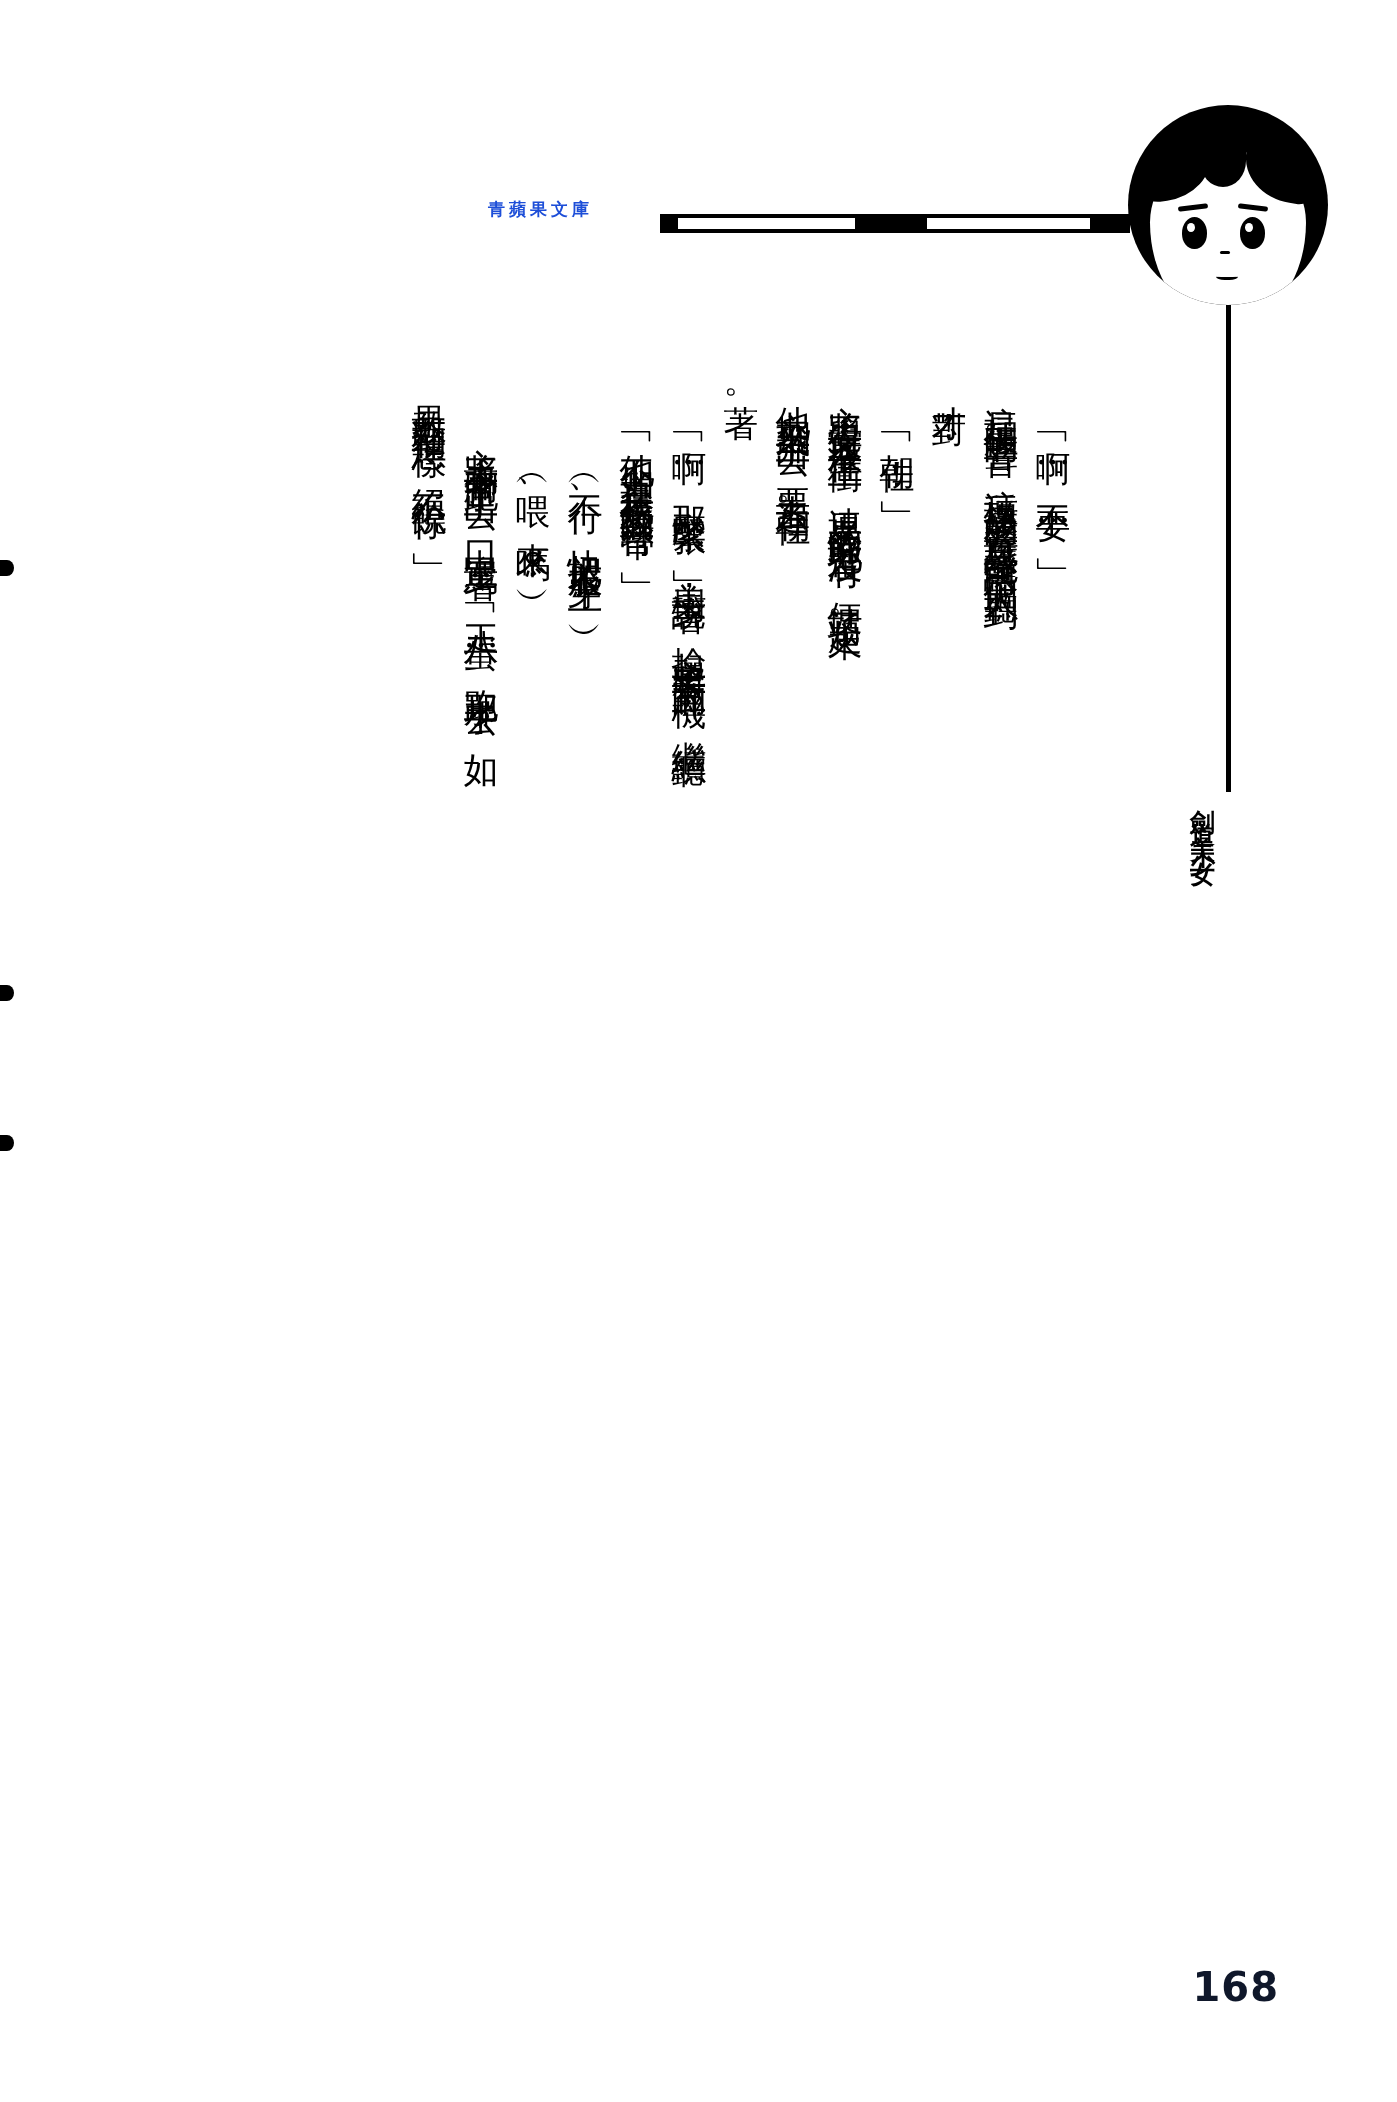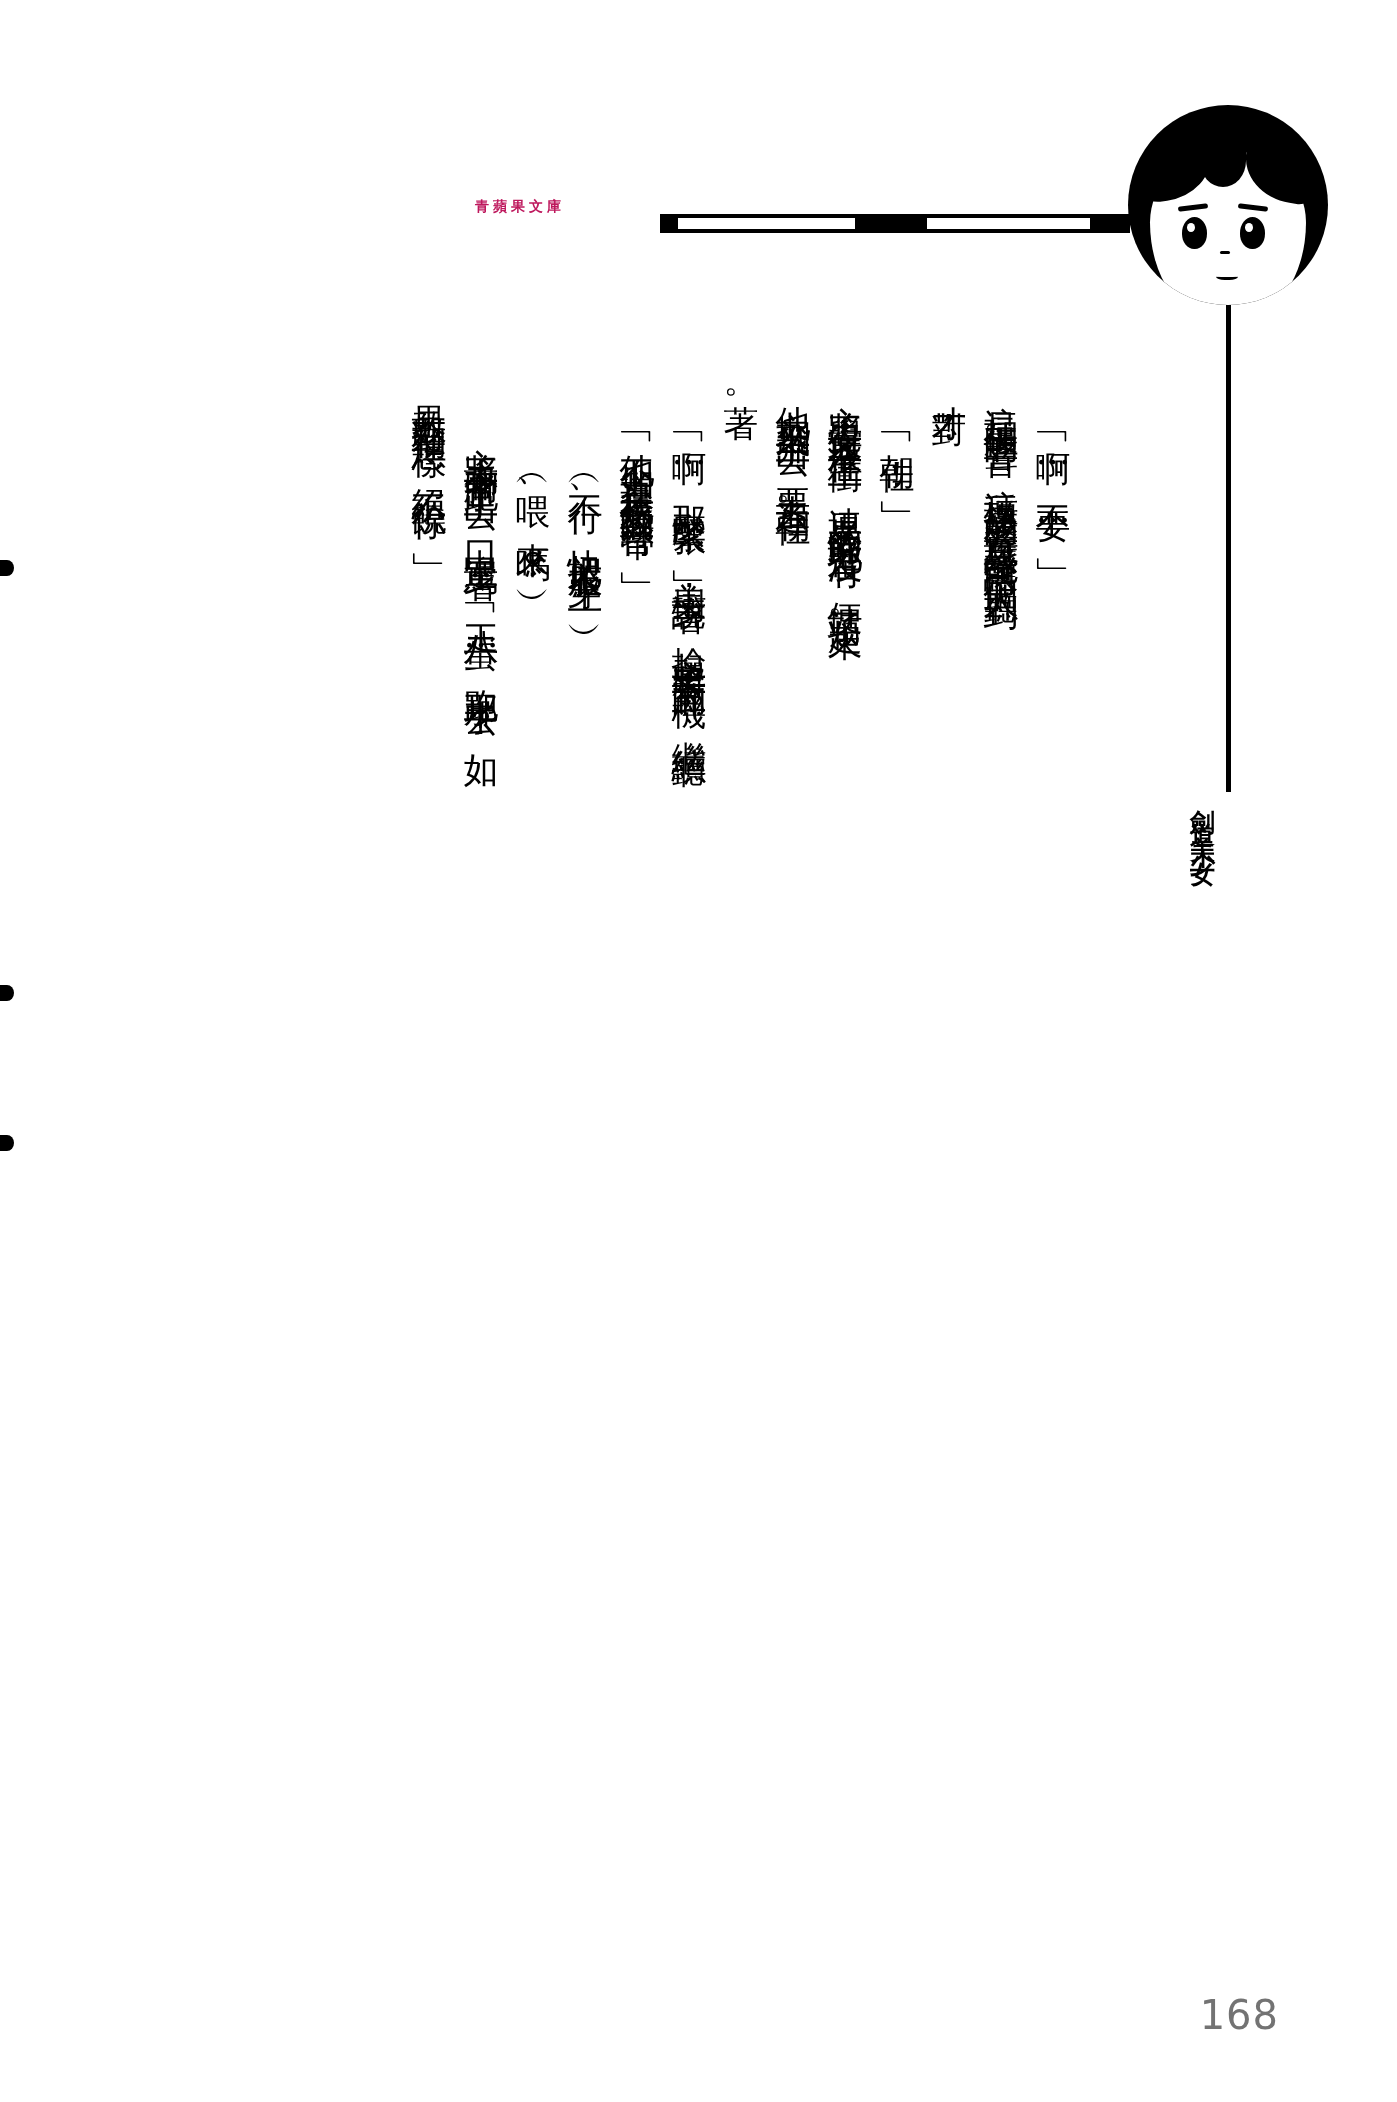--- a/index.html
+++ b/index.html
@@ -14,26 +14,26 @@
     position: relative;
     width: 1397px;
     height: 2102px;
     background: #ffffff;
     overflow: hidden;
   }
 
   
   .header-series {
     position: absolute;
-    left: 475px;
+    left: 488px;
     top: 198px;
     font-family: "DejaVu Sans", "Liberation Sans", sans-serif;
-    font-size: 14px;
+    font-size: 17px;
     letter-spacing: 4px;
-    color: #be185d;
+    color: #1d4ed8;
     font-weight: bold;
     white-space: nowrap;
   }
   .header-rule {
     position: absolute;
     left: 660px;
     top: 214px;
     width: 470px;
     height: 19px;
   }
@@ -229,25 +229,25 @@
     white-space: nowrap;
     overflow: visible;
   }
   .col.indent1 { padding-top: 42px; }
   .col.indent2 { padding-top: 84px; }
 
   
   .page-number {
     position: absolute;
     right: 118px;
-    bottom: 64px;
+    bottom: 92px;
     font-family: "DejaVu Sans", "Liberation Sans", sans-serif;
     font-size: 40px;
-    font-weight: normal;
-    color: #737373;
+    font-weight: bold;
+    color: #0f172a;
     letter-spacing: 1px;
   }
 
   
   .edge-mark {
     position: absolute;
     left: 0;
     width: 14px;
     height: 16px;
     background: #000;

